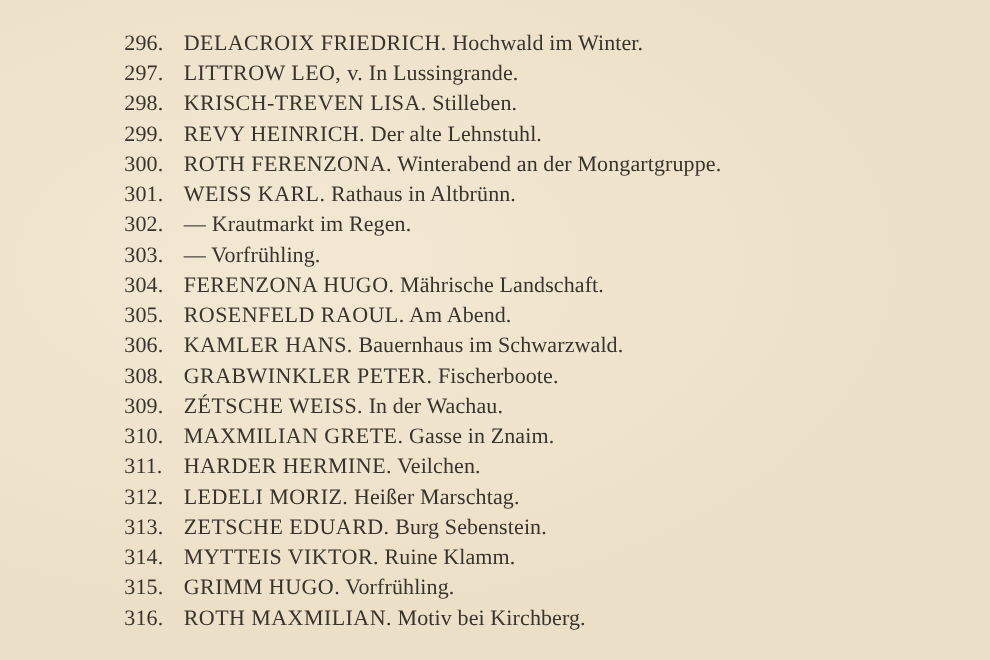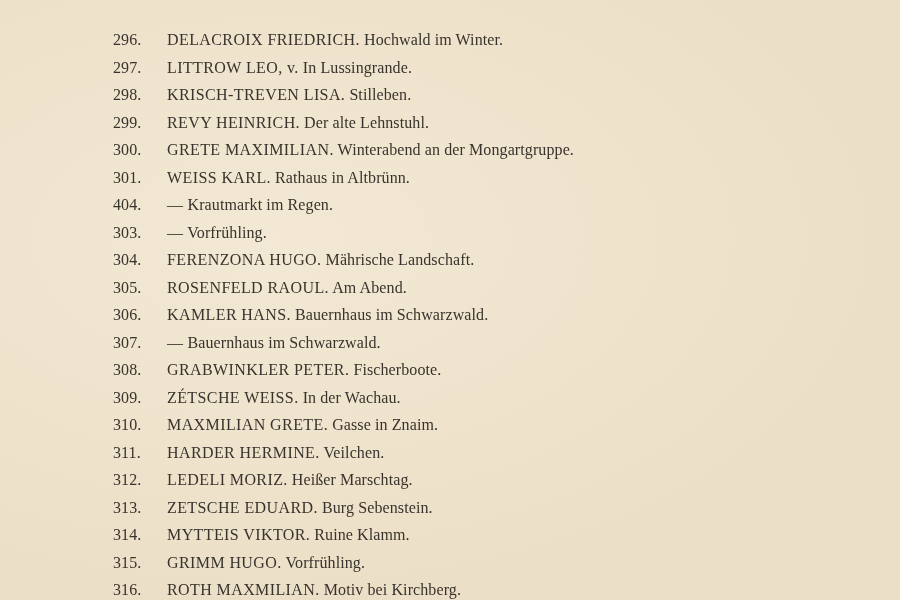--- a/index.html
+++ b/index.html
@@ -13,43 +13,42 @@
     }
     .page {
       position: absolute;
       left: 113px;
       top: 26px;
       width: 760px;
     }
     .entry {
       height: 27.5px;
       line-height: 27.5px;
-      font-size: 16px;
+      font-size: 20px;
       white-space: nowrap;
       letter-spacing: 0.1px;
     }
     .num { display: inline-block; width: 54px; }
     .artist { letter-spacing: 0.4px; }
   </style>
 </head>
 <body>
 
 <div class="page" id="list">
     <div class="entry"><span class="num">296.</span><span class="artist">DELACROIX FRIEDRICH.</span> <span class="title">Hochwald im Winter.</span></div>
     <div class="entry"><span class="num">297.</span><span class="artist">LITTROW LEO, v.</span> <span class="title">In Lussingrande.</span></div>
     <div class="entry"><span class="num">298.</span><span class="artist">KRISCH-TREVEN LISA.</span> <span class="title">Stilleben.</span></div>
     <div class="entry"><span class="num">299.</span><span class="artist">REVY HEINRICH.</span> <span class="title">Der alte Lehnstuhl.</span></div>
-    <div class="entry"><span class="num">300.</span><span class="artist">GRETE MAXIMILIAN.</span> <span class="title">Winterabend an der Mongartgruppe.</span></div>
+    <div class="entry"><span class="num">300.</span><span class="artist">ROTH FERENZONA.</span> <span class="title">Winterabend an der Mongartgruppe.</span></div>
     <div class="entry"><span class="num">301.</span><span class="artist">WEISS KARL.</span> <span class="title">Rathaus in Altbrünn.</span></div>
-    <div class="entry"><span class="num">404.</span><span class="artist">—</span> <span class="title">Krautmarkt im Regen.</span></div>
+    <div class="entry"><span class="num">302.</span><span class="artist">—</span> <span class="title">Krautmarkt im Regen.</span></div>
     <div class="entry"><span class="num">303.</span><span class="artist">—</span> <span class="title">Vorfrühling.</span></div>
     <div class="entry"><span class="num">304.</span><span class="artist">FERENZONA HUGO.</span> <span class="title">Mährische Landschaft.</span></div>
     <div class="entry"><span class="num">305.</span><span class="artist">ROSENFELD RAOUL.</span> <span class="title">Am Abend.</span></div>
     <div class="entry"><span class="num">306.</span><span class="artist">KAMLER HANS.</span> <span class="title">Bauernhaus im Schwarzwald.</span></div>
-    <div class="entry"><span class="num">307.</span><span class="artist">—</span> <span class="title">Bauernhaus im Schwarzwald.</span></div>
     <div class="entry"><span class="num">308.</span><span class="artist">GRABWINKLER PETER.</span> <span class="title">Fischerboote.</span></div>
     <div class="entry"><span class="num">309.</span><span class="artist">ZÉTSCHE WEISS.</span> <span class="title">In der Wachau.</span></div>
     <div class="entry"><span class="num">310.</span><span class="artist">MAXMILIAN GRETE.</span> <span class="title">Gasse in Znaim.</span></div>
     <div class="entry"><span class="num">311.</span><span class="artist">HARDER HERMINE.</span> <span class="title">Veilchen.</span></div>
     <div class="entry"><span class="num">312.</span><span class="artist">LEDELI MORIZ.</span> <span class="title">Heißer Marschtag.</span></div>
     <div class="entry"><span class="num">313.</span><span class="artist">ZETSCHE EDUARD.</span> <span class="title">Burg Sebenstein.</span></div>
     <div class="entry"><span class="num">314.</span><span class="artist">MYTTEIS VIKTOR.</span> <span class="title">Ruine Klamm.</span></div>
     <div class="entry"><span class="num">315.</span><span class="artist">GRIMM HUGO.</span> <span class="title">Vorfrühling.</span></div>
     <div class="entry"><span class="num">316.</span><span class="artist">ROTH MAXMILIAN.</span> <span class="title">Motiv bei Kirchberg.</span></div>
   </div>

